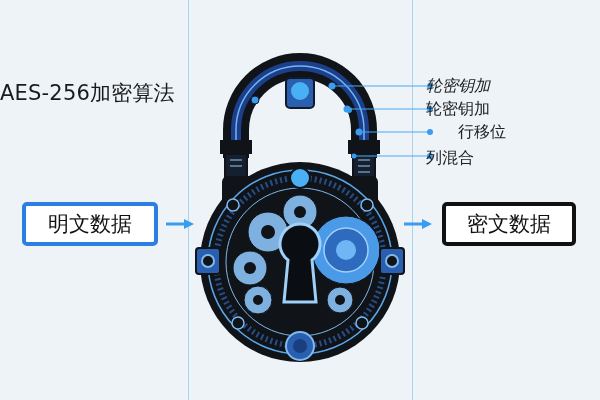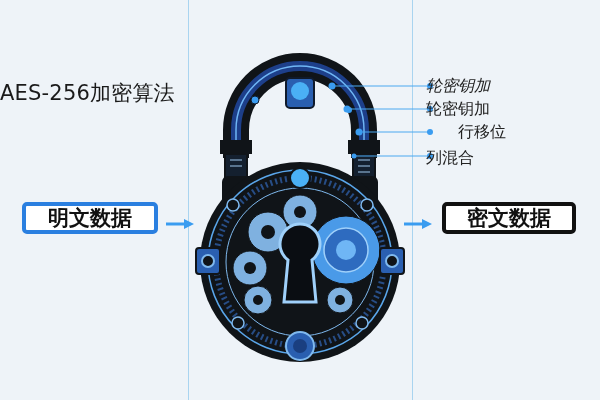--- a/index.html
+++ b/index.html
@@ -7,23 +7,23 @@
     width: 600px; height: 400px; overflow: hidden; position: relative;
     background: #eef3f8;
     font-family: "DejaVu Sans", "Liberation Sans", sans-serif;
   }
   .vline { position: absolute; top: 0; width: 1px; height: 400px; background: #a9d4f0; }
   .title {
     position: absolute; left: 0; width: 600px; top: 36px; text-align: left;
     font-size: 21px; color: #1a1a1a; letter-spacing: 0.2px; margin-top: 43px;
   }
   .box {
-    position: absolute; top: 202px; height: 32px; background: #ffffff;
+    position: absolute; top: 202px; height: 44px; background: #ffffff;
     border-radius: 5px; display: flex; align-items: center; justify-content: center;
-    font-size: 21px; font-weight: bold; color: #111;
+    font-size: 21px; font-weight: normal; color: #111;
     box-sizing: border-box;
   }
   .box.plain { left: 22px; width: 136px; border: 4px solid #2a7fe0; }
   .box.cipher { left: 442px; width: 134px; border: 4px solid #111111; }
   .arrow { position: absolute; top: 219px; height: 10px; }
   .labels { position: absolute; left: 426px; top: 76px; }
   .label-row { position: absolute; left: 0; font-size: 16px; color: #222; white-space: nowrap; }
   svg.lock { position: absolute; left: 0; top: 0; }
 </style>
 </head>

